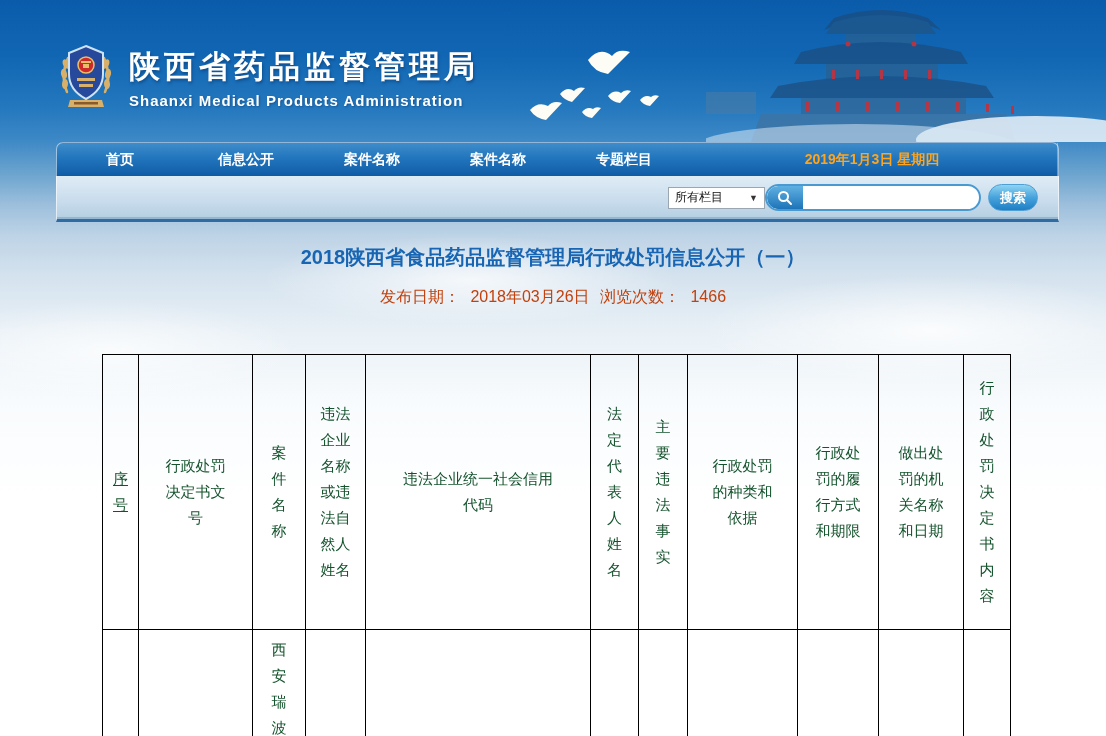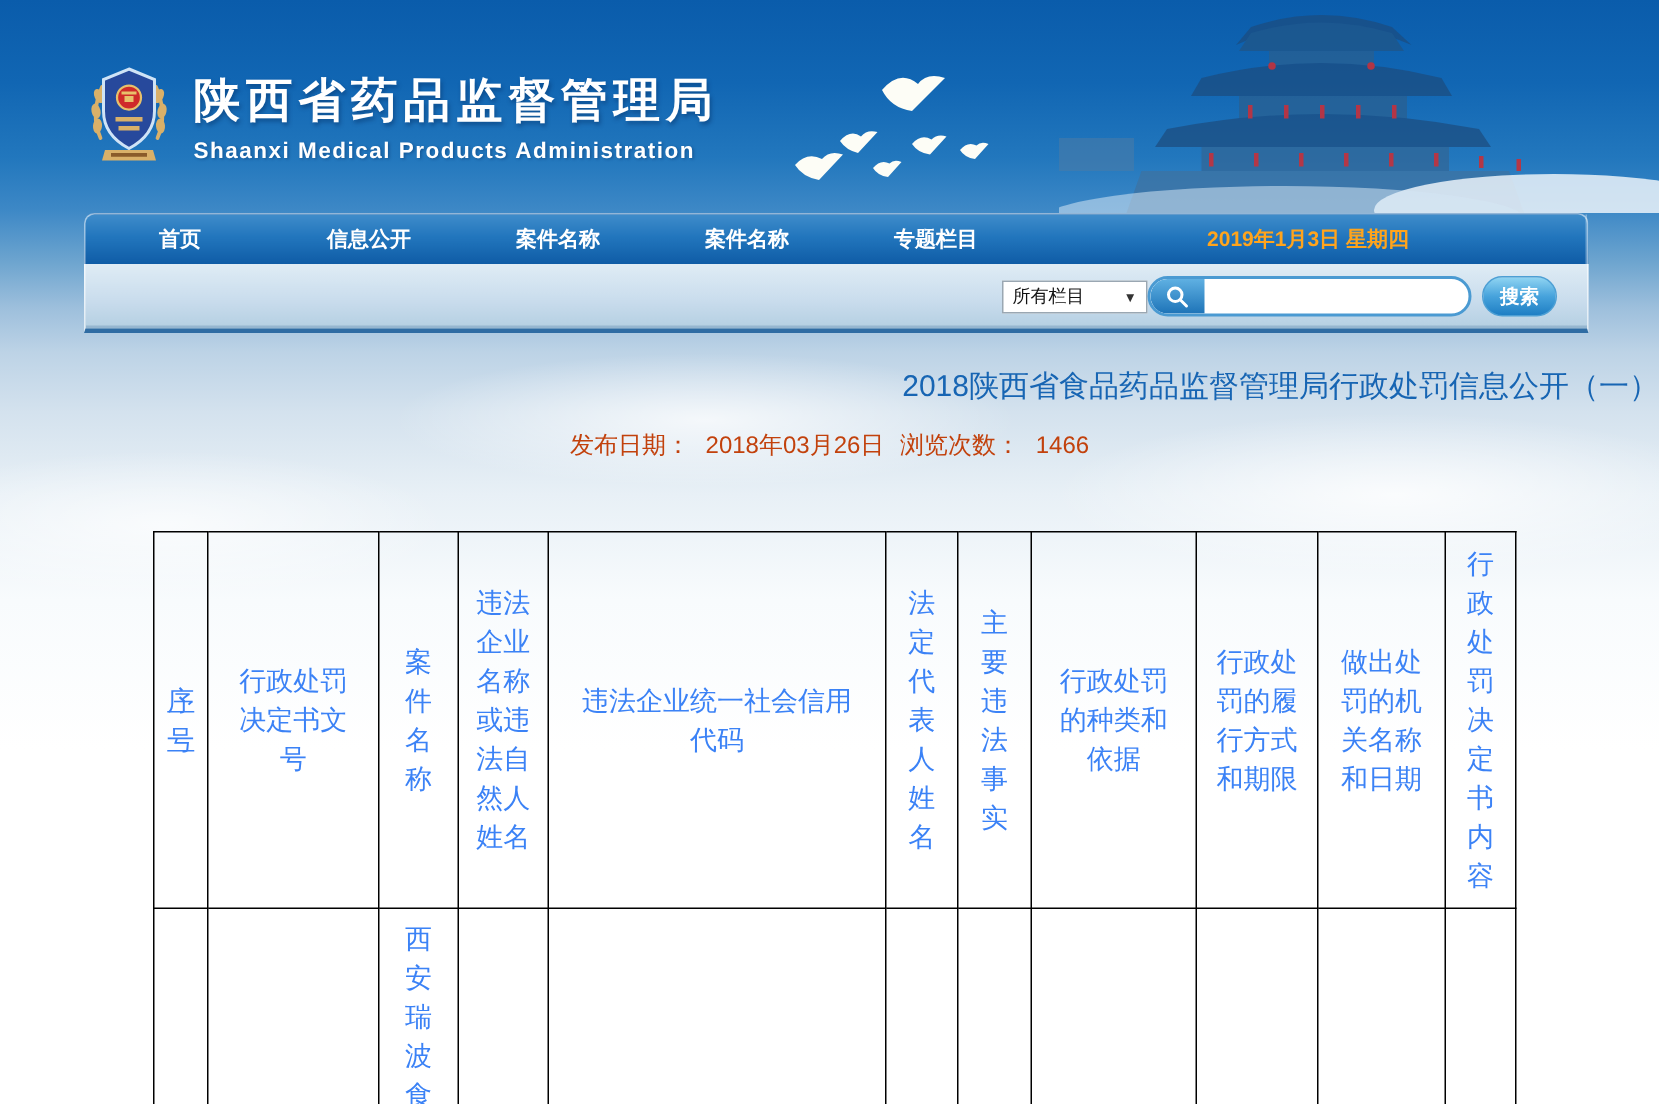--- a/index.html
+++ b/index.html
@@ -44,28 +44,28 @@
     border-radius:11px 0 0 11px; display:flex; align-items:center; justify-content:center; }
   .search-input { flex:1; height:100%; border:none; outline:none; font-size:14px;
     padding:0 8px; color:#333; background:transparent; font-family:inherit; }
   .search-input::placeholder { color:#b0b8bf; }
   .search-btn { width:50px; height:27px; margin-left:7px; border:1px solid #4d9fd4; border-radius:14px;
     background:linear-gradient(180deg,#8fd4f2 0%,#47a3dc 50%,#1f7fc4 100%);
     color:#fff; font-size:13px; font-weight:bold; cursor:pointer; font-family:inherit; }
 
   
   .article { position:absolute; left:0; top:222px; width:1106px; z-index:2; }
-  .page-title { text-align:right; margin-top:22px; font-size:20px; font-weight:normal; color:#1765b3; }
+  .page-title { text-align:center; margin-top:22px; font-size:20px; font-weight:bold; color:#1765b3; }
   .article-meta { text-align:center; margin-top:16px; font-size:16px; color:#c2410c; }
   .article-meta span { margin:0 3px; }
 
   
   table.penalty { border-collapse:collapse; margin:46px 0 0 102px; table-layout:fixed; background:transparent; }
   table.penalty th, table.penalty td { border:1px solid #000; font-weight:normal;
-    font-size:18px; color:#3b82f6; text-align:center; vertical-align:middle; padding:8px 0; }
+    font-size:15px; color:#14532d; text-align:center; vertical-align:middle; padding:20px 0; }
   table.penalty thead tr { height:243px; }
   table.penalty tbody tr { height:400px; }
   table.penalty tbody td { vertical-align:top; padding-top:7px; }
   .cellwrap { margin:0 auto; word-break:break-all; line-height:26px; text-align:center; }
 </style>
 </head>
 <body>
 
 <div class="sky"></div>
 

